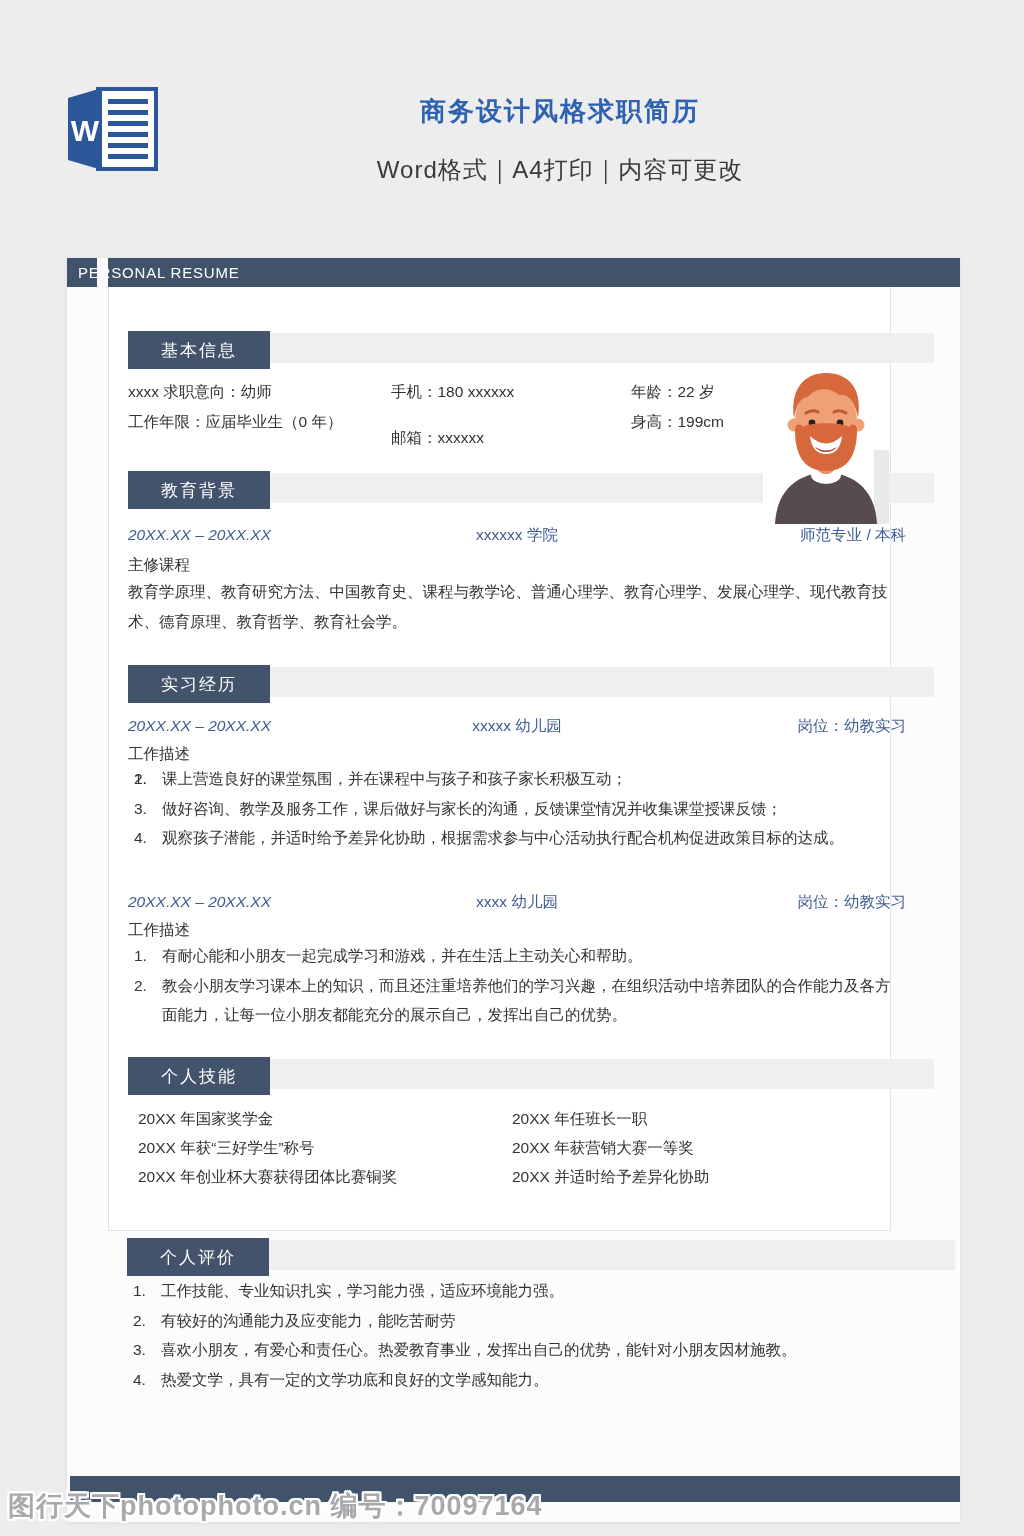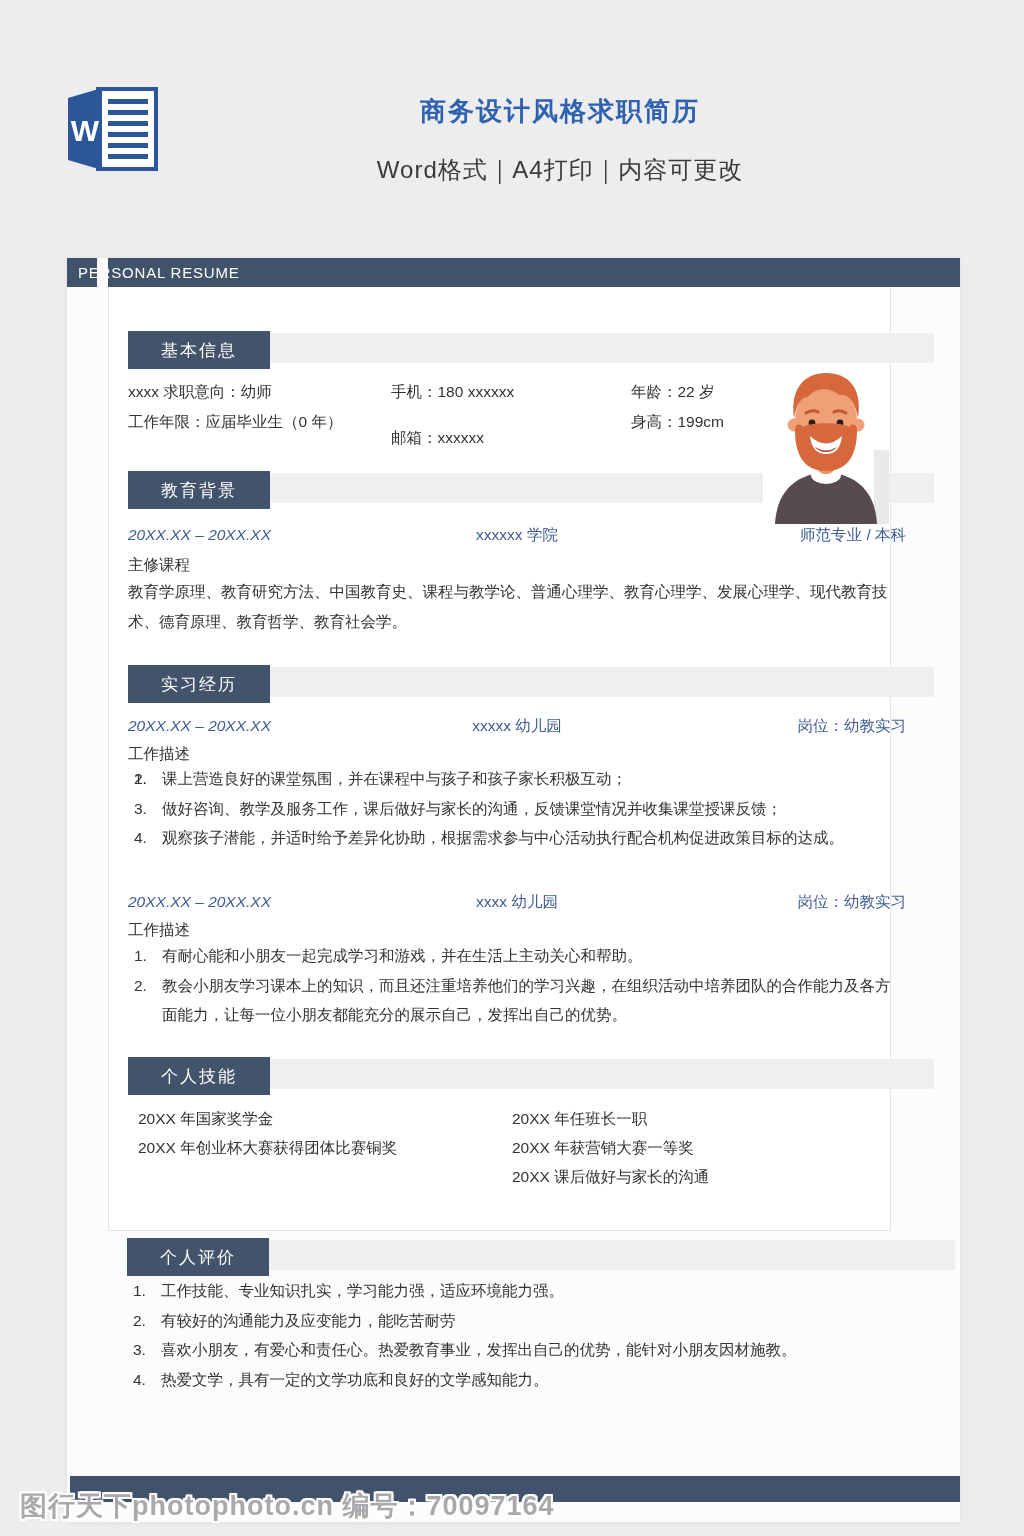--- a/index.html
+++ b/index.html
@@ -63,21 +63,21 @@
   .nlist{left:19px; width:772px;}
   .nlist .li{position:relative; padding-left:34px; font-size:15.5px; line-height:29.5px; color:#333;}
   .nlist .num{position:absolute; left:6px; top:0;}
 
   .skill{font-size:15.5px; line-height:29px; color:#333; white-space:nowrap;}
 
   .photo{left:654px; top:95px; width:126px; height:160px; background:#fff; z-index:5;}
 
   .bottom-bar{left:70px; top:1476px; width:890px; height:26px; background:#41536B;}
   .watermark{
-    left:20px; top:1488px; font-size:27px; font-weight:bold; letter-spacing:1px;
+    left:8px; top:1488px; font-size:27px; font-weight:bold; letter-spacing:1px;
     color:#A9A9AD; white-space:nowrap; z-index:9;
     text-shadow:-2px -2px 0 #fff,2px -2px 0 #fff,-2px 2px 0 #fff,2px 2px 0 #fff,
                  0 -2px 0 #fff,0 2px 0 #fff,-2px 0 0 #fff,2px 0 0 #fff;
   }
 </style>
 </head>
 <body>
 
 <div class="canvas">
 
@@ -172,26 +172,27 @@
       <div class="li"><span class="num">1.</span><span>有耐心能和小朋友一起完成学习和游戏，并在生活上主动关心和帮助。</span></div>
       <div class="li" style="white-space:normal;"><span class="num">2.</span><span>教会小朋友学习课本上的知识，而且还注重培养他们的学习兴趣，在组织活动中培养团队的合作能力及各方面能力，让每一位小朋友都能充分的展示自己，发挥出自己的优势。</span></div>
     </div>
 
     <div class="abs sec" style="top:788px;">
       <div class="strip"></div>
       <div class="box">个人技能</div>
     </div>
     <div class="abs" style="left:19px; top:835px;margin-left:10px;">
       <div class="skill">20XX 年国家奖学金</div>
+      <div class="skill">20XX 年获“三好学生”称号</div>
       <div class="skill">20XX 年创业杯大赛获得团体比赛铜奖</div>
     </div>
     <div class="abs" style="left:403px; top:835px;">
       <div class="skill">20XX 年任班长一职</div>
       <div class="skill">20XX 年获营销大赛一等奖</div>
-      <div class="skill">20XX 课后做好与家长的沟通</div>
+      <div class="skill">20XX 并适时给予差异化协助</div>
     </div>
   </div>
 
   <div class="abs banner">PERSONAL RESUME</div>
   <div class="abs banner-gap"></div>
 
   <div class="abs sec sec-eval">
     <div class="strip"></div>
     <div class="box">个人评价</div>
   </div>

